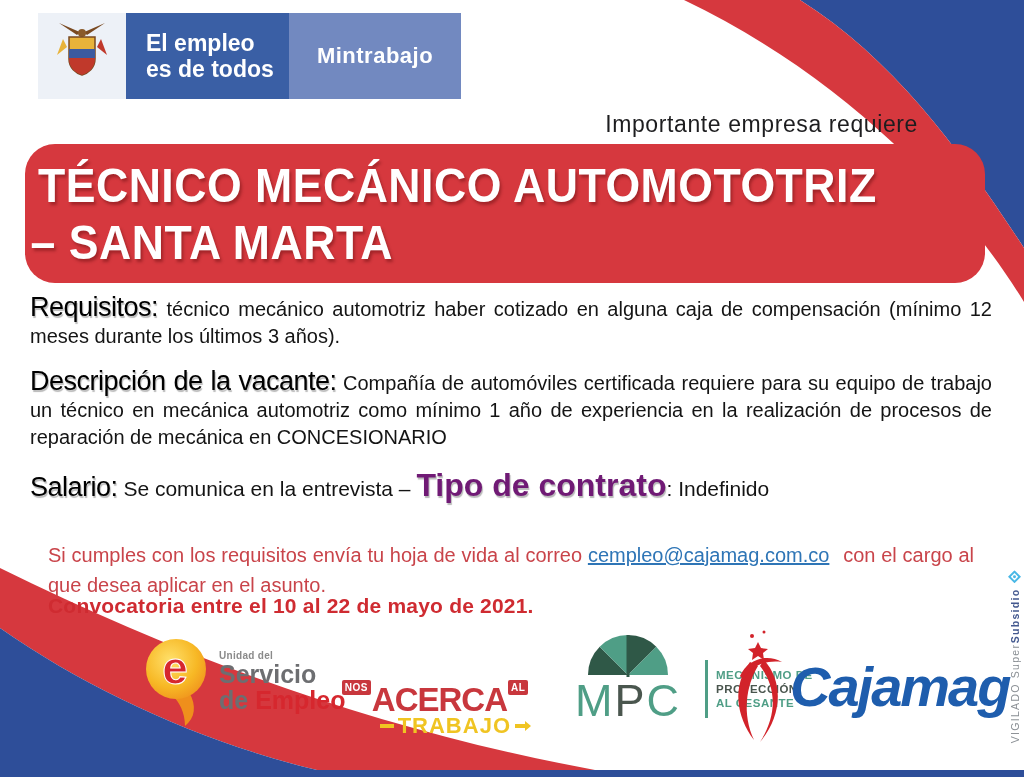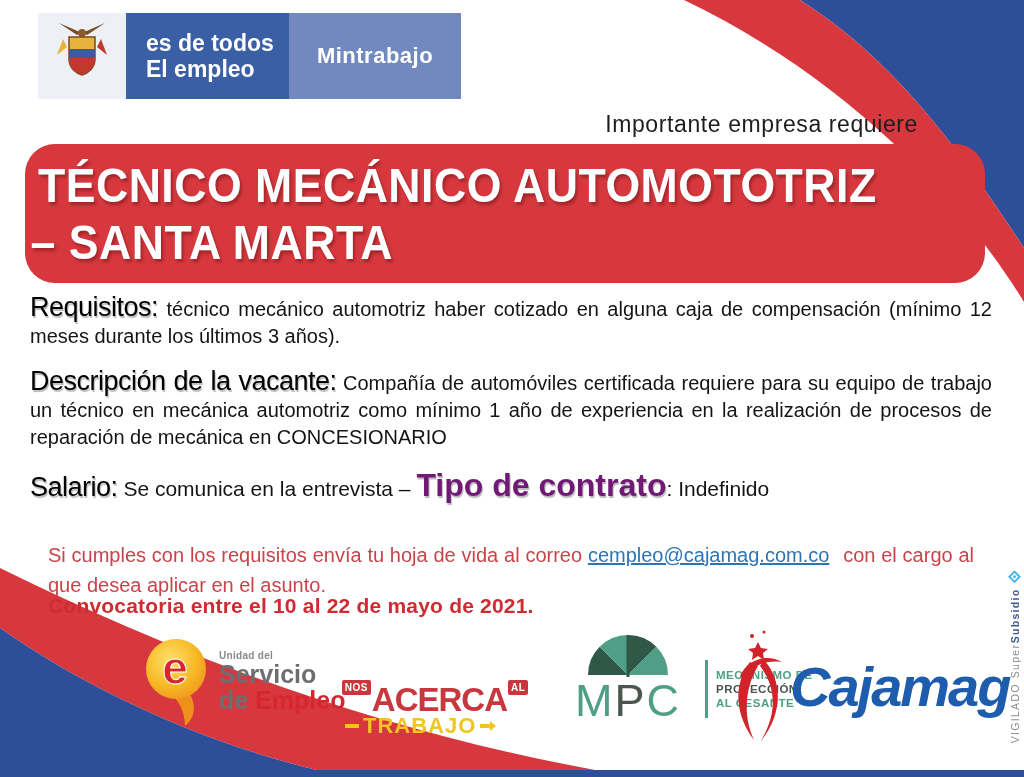--- a/index.html
+++ b/index.html
@@ -51,21 +51,21 @@
   .sepe{position:absolute;left:145px;top:8px;display:flex;}
   .sepe-text{margin-left:8px;padding-top:14px;}
   .sepe-unidad{font-size:10px;color:#8a8a8a;font-weight:bold;letter-spacing:0.3px;}
   .sepe-l{font-size:25px;font-weight:bold;line-height:26px;color:var(--sepe-gray);}
   .sepe-emp{color:var(--sepe-red);}
 
   .acerca{position:absolute;left:345px;top:30px;width:180px;}
   .acerca-row{display:flex;align-items:center;justify-content:center;gap:1px;}
   .tag{background:var(--acerca-red);color:#fff;font-size:10px;font-weight:bold;padding:2px 3px;border-radius:2px;letter-spacing:0.5px;}
   .acerca-main{color:var(--acerca-red);font-size:33px;font-weight:bold;letter-spacing:-1px;line-height:33px;margin-top:25px;}
-  .trabajo-row{display:flex;align-items:center;justify-content:flex-start;gap:4px;margin-top:-3px;}
+  .trabajo-row{display:flex;align-items:center;justify-content:flex-end;gap:4px;margin-top:-3px;}
   .trabajo-word{color:var(--acerca-yellow);font-weight:bold;font-size:22px;letter-spacing:1px;}
   .dash{width:14px;height:4px;background:var(--acerca-yellow);}
   .dash.arrow{width:10px;position:relative;}
   .dash.arrow::after{content:"";position:absolute;right:-6px;top:-3px;border-left:6px solid var(--acerca-yellow);border-top:5px solid transparent;border-bottom:5px solid transparent;}
 
   .mpc{position:absolute;left:553px;top:4px;display:flex;align-items:center;}
   .mpc-left{width:150px;text-align:center;}
   .mpc-abbr{font-size:45px;font-weight:normal;line-height:38px;letter-spacing:2px;}
   .mpc-m,.mpc-c{color:var(--mpc-green);}
   .mpc-p{color:var(--mpc-gray);}
@@ -101,22 +101,22 @@
         <path d="M29,12 L6,2 L24,14 L29,9 L34,14 L52,2 Z" fill="#7a4a21"></path>
         <circle cx="29" cy="12" r="4" fill="#8a5a2a"></circle>
         <path d="M10,18 L4,34 L14,26 Z" fill="#e8b33a"></path>
         <path d="M48,18 L54,34 L44,26 Z" fill="#c0392b"></path>
         <path d="M16,16 h26 v22 c0,9 -7,14 -13,16 c-6,-2 -13,-7 -13,-16 Z" fill="#e8b33a" stroke="#7a4a21" stroke-width="1.5"></path>
         <rect x="16" y="28" width="26" height="9" fill="#3b5aa0"></rect>
         <path d="M16,37 h26 v1 c0,9 -7,14 -13,16 c-6,-2 -13,-7 -13,-16 Z" fill="#c0392b"></path>
       </svg>
     </div>
     <div class="empleo-box">
+      <div>El empleo</div>
       <div>es de todos</div>
-      <div>El empleo</div>
     </div>
     <div class="mintrabajo-box">
       <span>Mintrabajo</span>
     </div>
   </div>
 
   <div class="intro">Importante empresa requiere</div>
 
   <div class="banner">
     <div class="t">TÉCNICO MECÁNICO AUTOMOTOTRIZ</div>

